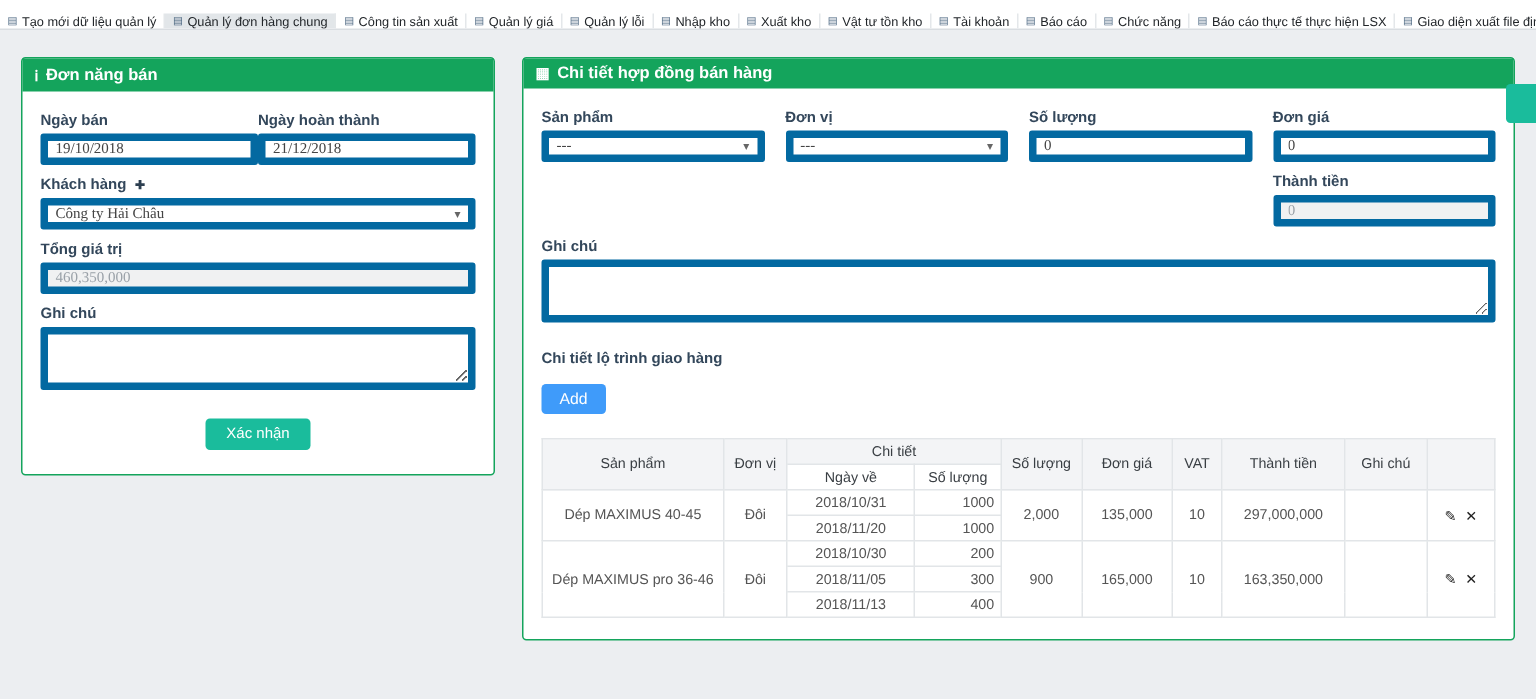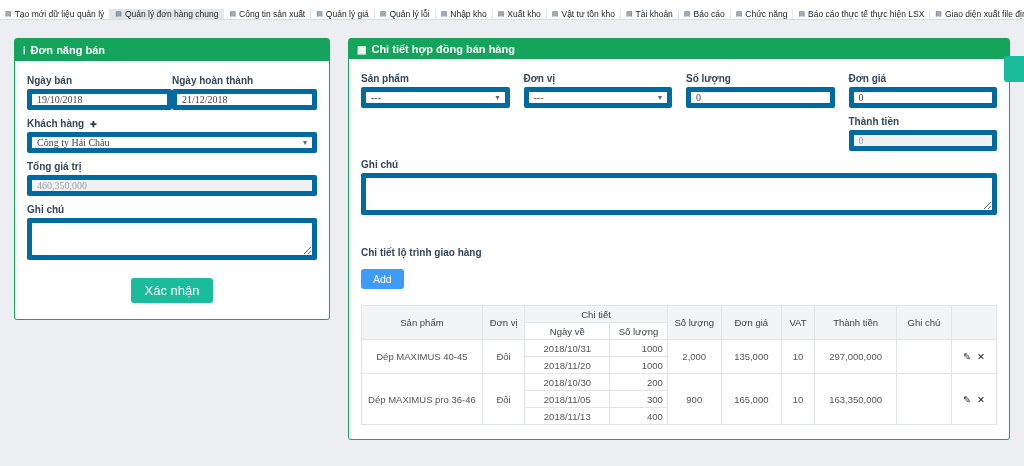--- a/index.html
+++ b/index.html
@@ -25,27 +25,27 @@
   .flabel{display:block;font-weight:bold;font-size:10px;color:#33475b;margin:8px 0 3px}
   .frow{display:flex;}
   .fld{flex:1;min-width:0}
   .txt,.select,.ta{width:100%;border:5px solid #0369a1;border-radius:2px;font-size:10px;color:#444;background:#fff;font-family:Liberation Serif, serif}
   .txt{height:21px;padding:0 5px}
   .select{height:21px;padding:0 5px;display:flex;align-items:center;justify-content:space-between;cursor:pointer}
   .caret{font-size:8px;color:#666}
   .ta{height:42px;padding:3px 5px;resize:both}
   .readonly{background:#f0f1f2;color:#9aa1a8}
   .plus{font-size:8px;color:#2c3e50;margin-left:3px;cursor:pointer}
-  .confirm-btn{display:block;margin:14px auto 2px;background:var(--confirm,#1abc9c);border:none;color:#fff;font-size:13px;padding:5px 14px;border-radius:3px;cursor:pointer;font-family:inherit}
+  .confirm-btn{display:block;margin:14px auto 2px;background:var(--confirm,#1abc9c);border:none;color:#fff;font-size:10px;padding:5px 14px;border-radius:3px;cursor:pointer;font-family:inherit}
   .fgrid{display:grid;grid-template-columns:repeat(4,1fr);column-gap:14px}
   .col3{grid-column:3}
   .col4{grid-column:4}
 
   
-  .sched-title{margin-top:28px}
+  .sched-title{margin-top:14px}
   .sched{width:100%;border-collapse:collapse;margin-top:5px;table-layout:fixed}
   .sched th,.sched td{border:1px solid #dfe3e7;font-size:9.5px;height:19px;padding:0}
   .sched th{background:#eceef0;color:#333;font-weight:bold;text-align:center}
   .sched .idx-col{width:26px}
   .sched td.idx{text-align:center;color:#555}
   .cell-select{display:flex;justify-content:space-between;align-items:center;height:17px;padding:0 4px;cursor:pointer;font-size:9.5px;color:#444}
   .cell-input{width:100%;border:none;height:17px;font-size:9.5px;padding:0 4px;font-family:inherit;background:transparent;color:#444}
   .add-btn{margin-top:8px;background:var(--add,#3f9bfa);color:#fff;border:none;border-radius:3px;font-size:10.5px;padding:4px 12px;cursor:pointer;font-family:inherit}
 
   

